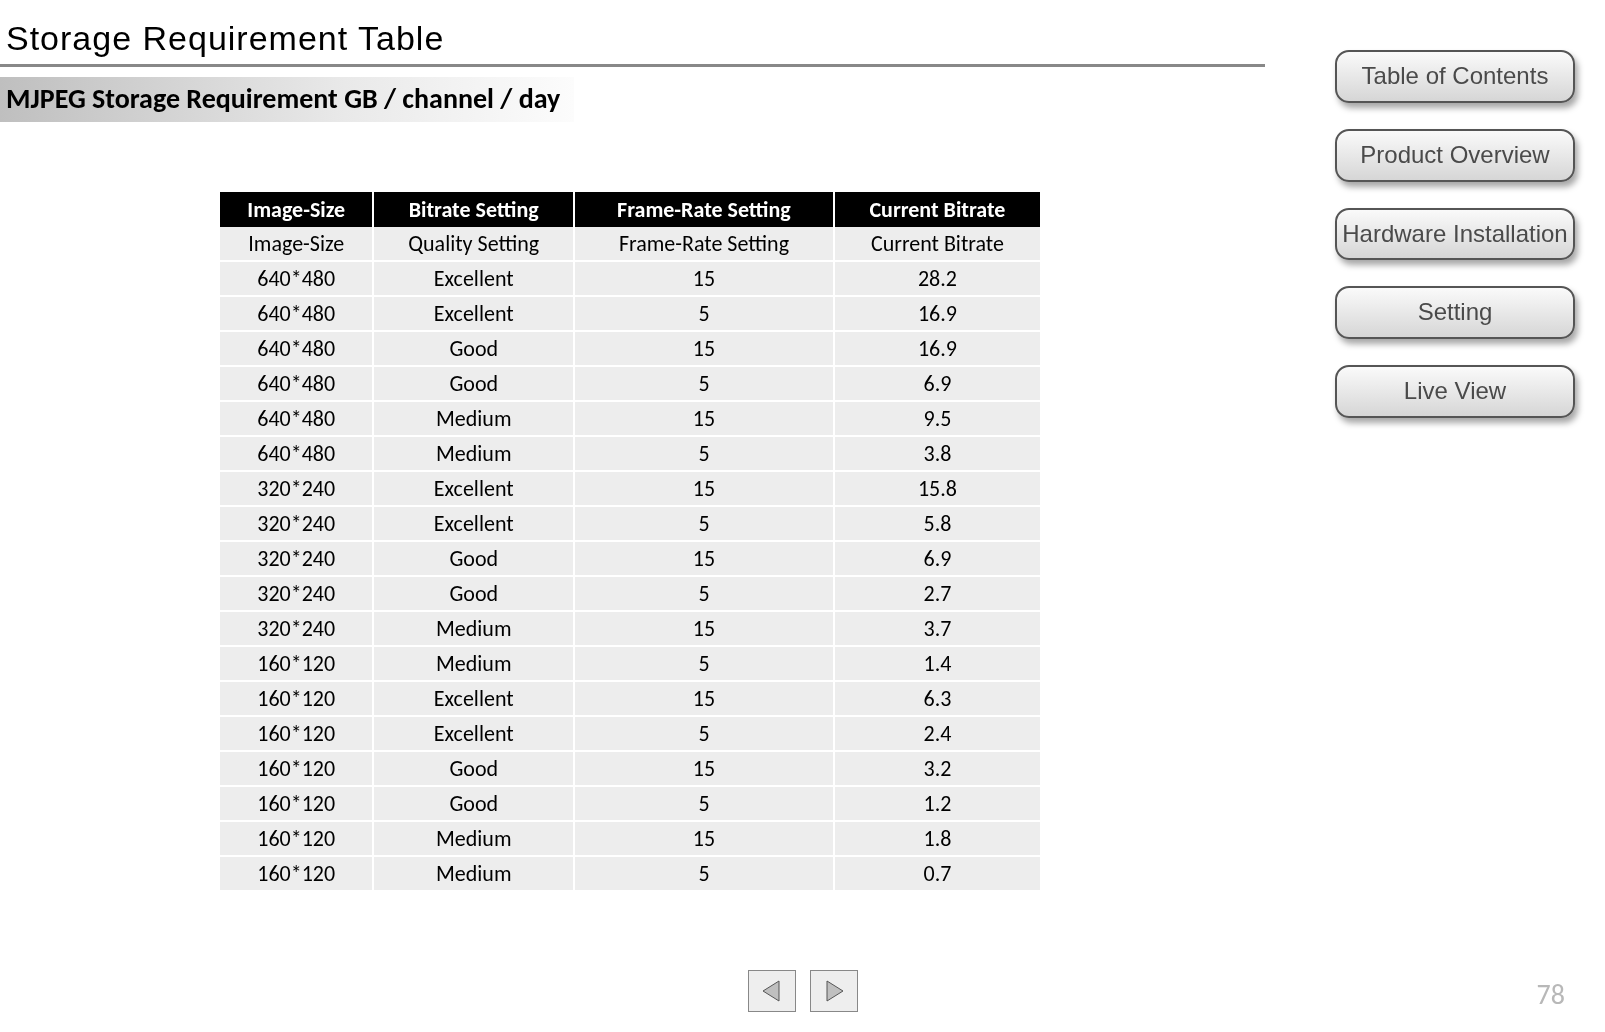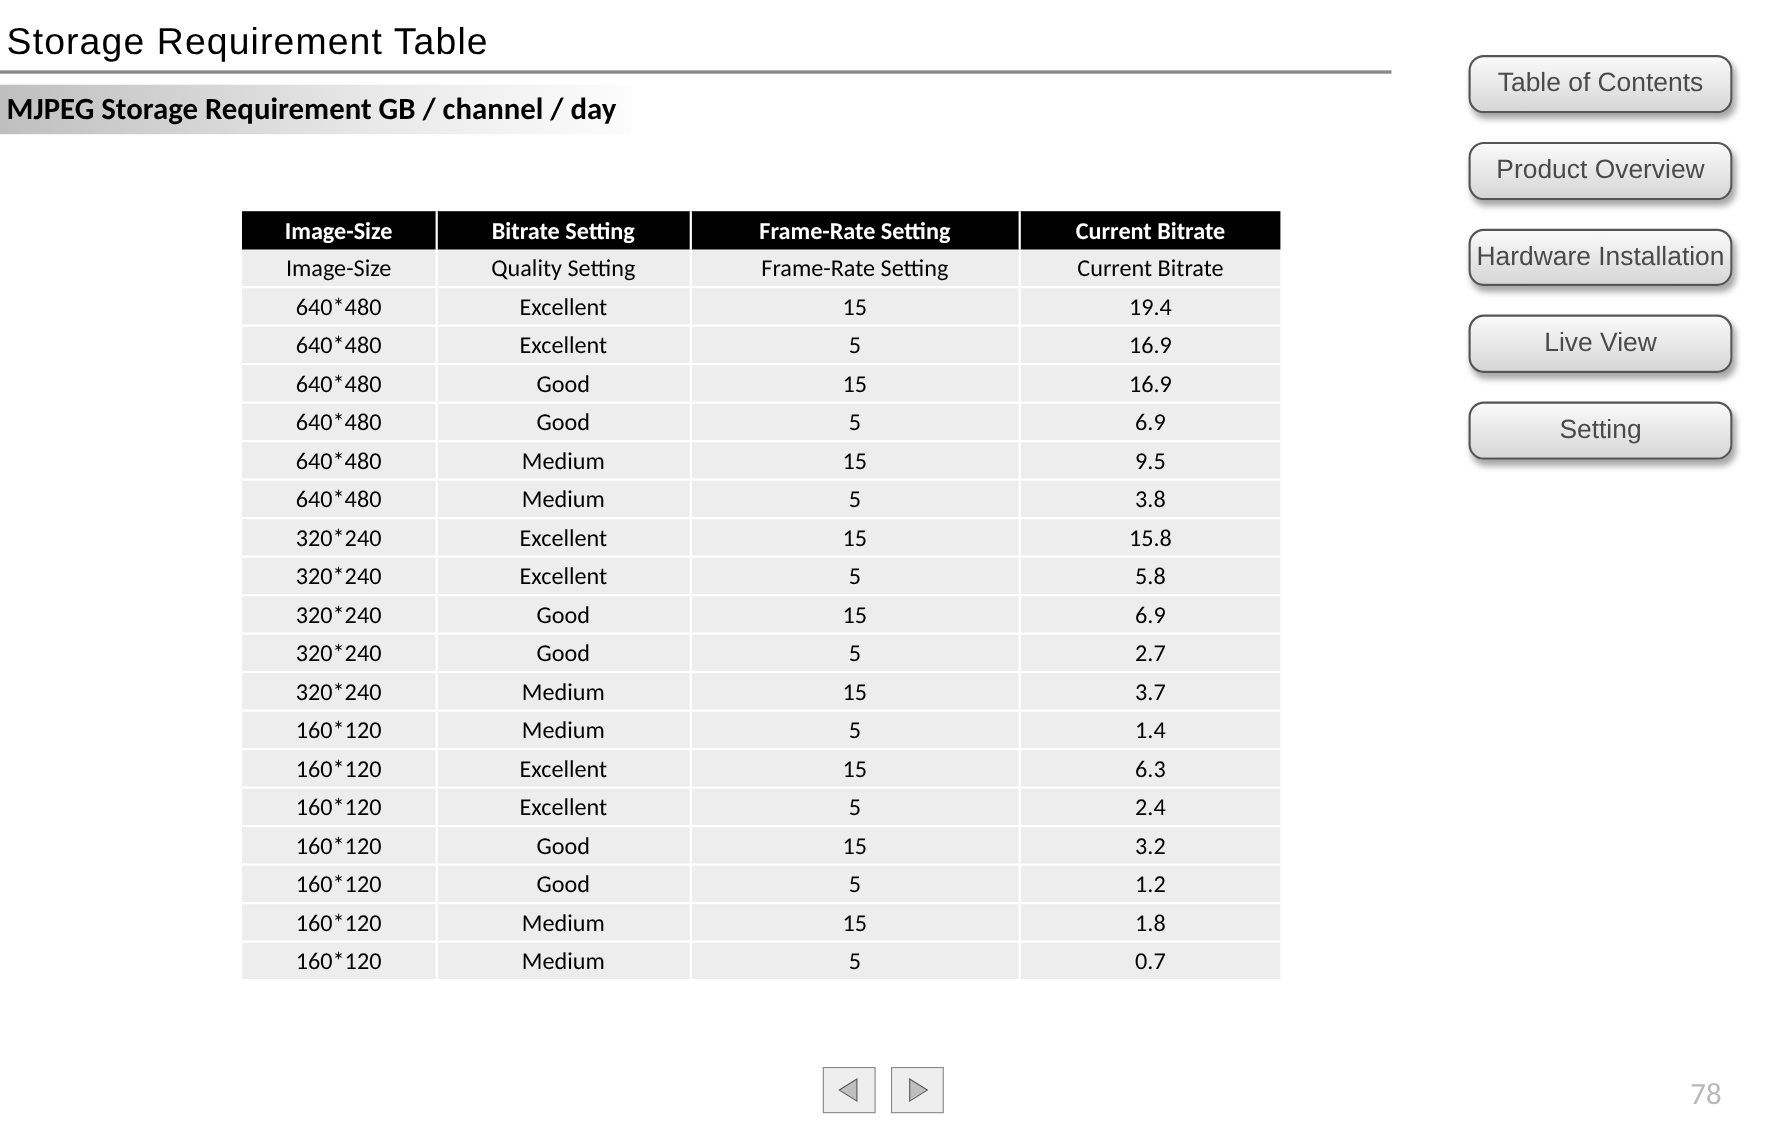--- a/index.html
+++ b/index.html
@@ -24,21 +24,21 @@
     display: inline-block;
     background: linear-gradient(to right, #bfbfbf 0%, #e9e9e9 60%, #fcfcfc 100%);
     font-size: 28px;
     font-weight: 700;
     font-family: "Calibri", "Segoe UI", Arial, sans-serif;
     padding: 4px 14px 6px 6px;
     color: #000;
   }
   .table-wrap {
     margin: 70px 0 0 220px;
-    width: 944px;
+    width: 820px;
   }
   table {
     border-collapse: collapse;
     width: 100%;
     font-family: "Calibri", "Segoe UI", Arial, sans-serif;
   }
   thead th {
     background: #000;
     color: #fff;
     font-weight: 700;
@@ -134,21 +134,21 @@
         <tr>
           <td>Image-Size</td>
           <td>Quality Setting</td>
           <td>Frame-Rate Setting</td>
           <td>Current Bitrate</td>
         </tr>
         <tr>
           <td>640*480</td>
           <td>Excellent</td>
           <td>15</td>
-          <td>19.4</td>
+          <td>28.2</td>
         </tr>
         <tr>
           <td>640*480</td>
           <td>Excellent</td>
           <td>5</td>
           <td>16.9</td>
         </tr>
         <tr>
           <td>640*480</td>
           <td>Good</td>
@@ -246,22 +246,22 @@
           <td>0.7</td>
         </tr>
       </tbody>
   </table>
 </div>
 
 <div class="sidebar" id="sidebar">
     <div class="nav-btn">Table of Contents</div>
     <div class="nav-btn">Product Overview</div>
     <div class="nav-btn">Hardware Installation</div>
+    <div class="nav-btn">Setting</div>
     <div class="nav-btn">Live View</div>
-    <div class="nav-btn">Setting</div>
   </div>
 
 <div class="pager">
   <div class="pager-btn" title="Previous">
     <svg width="26" height="26" viewBox="0 0 26 26">
       <polygon points="20,3 20,23 4,13" fill="#bfbfbf" stroke="#555" stroke-width="1"></polygon>
     </svg>
   </div>
   <div class="pager-btn" title="Next">
     <svg width="26" height="26" viewBox="0 0 26 26">

